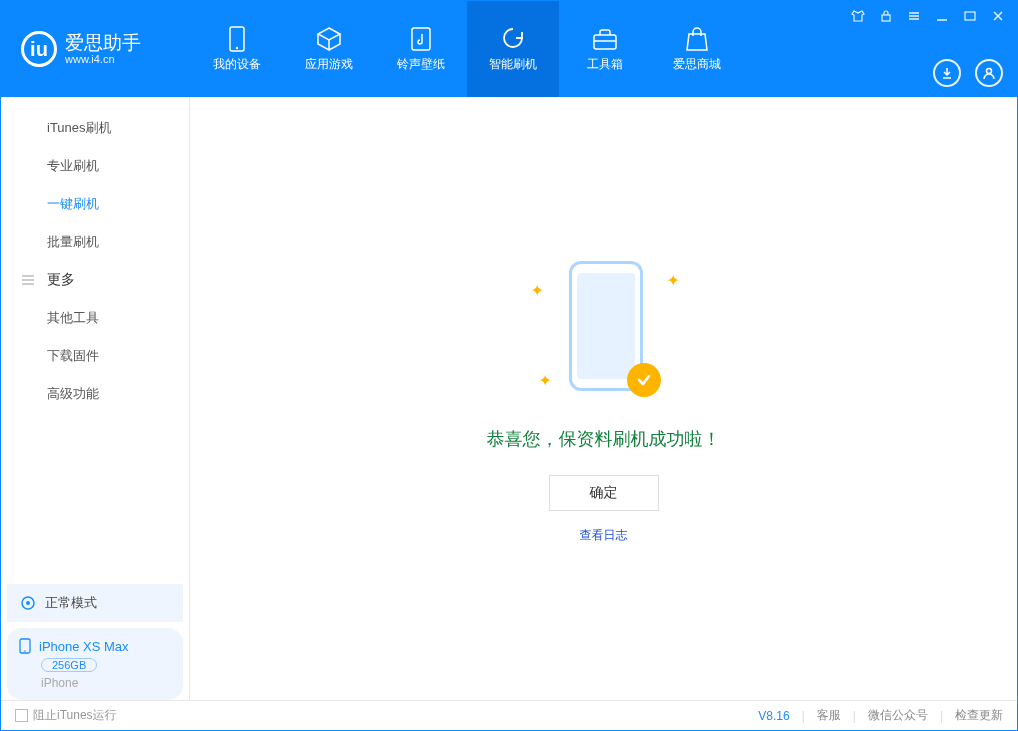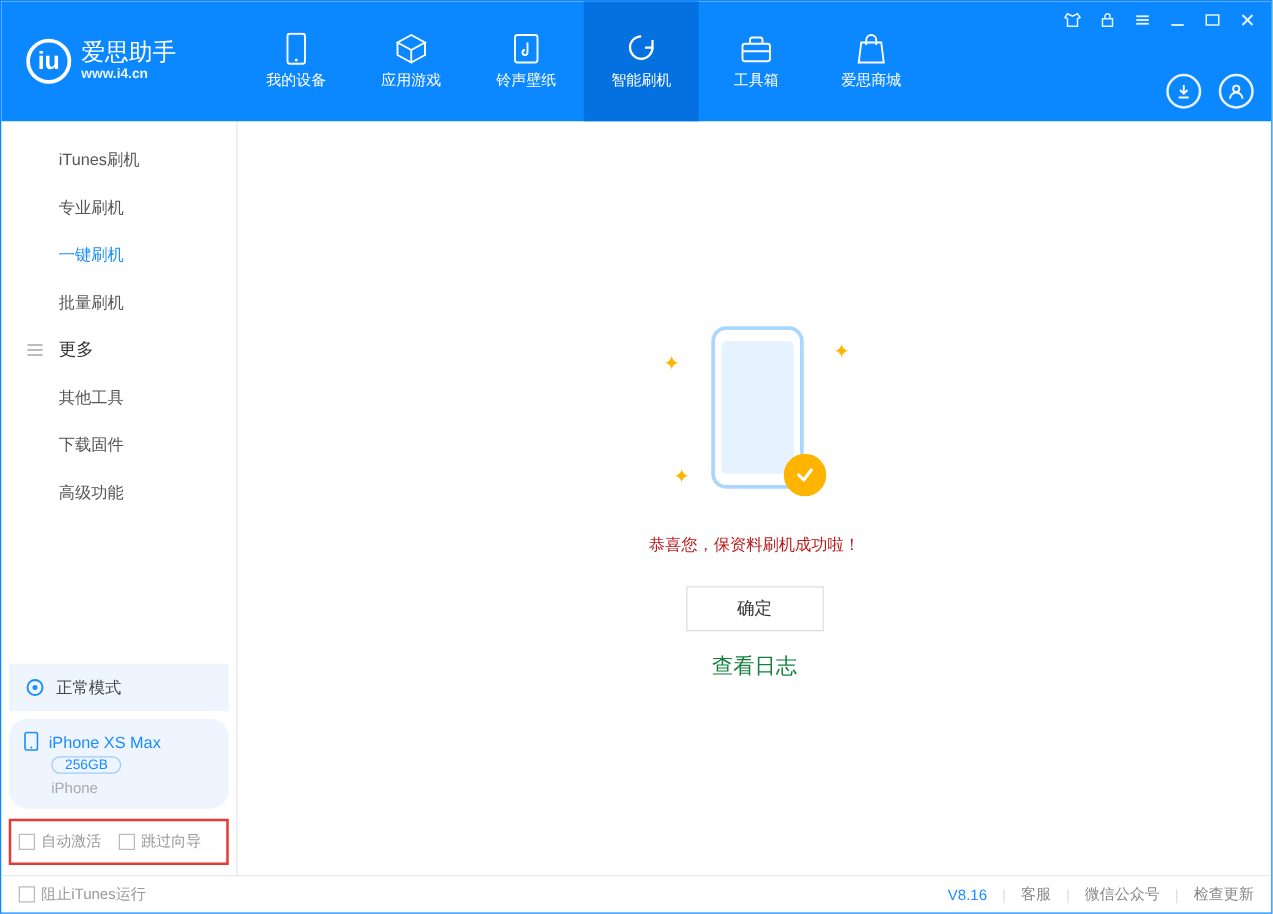--- a/index.html
+++ b/index.html
@@ -3,21 +3,21 @@
 <meta charset="utf-8">
 <style>
 * { margin: 0; padding: 0; box-sizing: border-box; font-family: "Microsoft YaHei", sans-serif; }
 body { background: #fff; width: 1018px; height: 731px; border: 1px solid #0b87ff; display: flex; flex-direction: column; }
 
 .header { background: #0b87ff; height: 96px; display: flex; align-items: center; color: #fff; position: relative; }
 .logo-block { display: flex; align-items: center; padding-left: 20px; width: 190px; }
 .logo-circle { width: 36px; height: 36px; border: 3px solid #fff; border-radius: 50%; display: flex; align-items: center; justify-content: center; font-weight: bold; font-size: 20px; margin-right: 8px; }
 .logo-text { display: flex; flex-direction: column; line-height: 1.1; }
 .logo-name { font-size: 19px; font-weight: 500; }
-.logo-url { font-size: 11px; opacity: 0.9; font-weight: bold; }
+.logo-url { font-size: 11px; opacity: 0.9; }
 
 .nav-tabs { display: flex; height: 100%; }
 .nav-tab { width: 92px; display: flex; flex-direction: column; align-items: center; justify-content: center; cursor: pointer; }
 .nav-tab.active { background: #0571e0; }
 .nav-icon { width: 26px; height: 26px; margin-bottom: 4px; display: flex; align-items: center; justify-content: center; }
 .nav-label { font-size: 12px; }
 
 .header-right { position: absolute; right: 10px; top: 6px; display: flex; gap: 10px; align-items: center; }
 .header-right-btn { width: 18px; height: 18px; opacity: 0.9; cursor: pointer; display: flex; align-items: center; justify-content: center; }
 .header-bottom-right { position: absolute; right: 14px; bottom: 10px; display: flex; gap: 14px; }
@@ -44,23 +44,23 @@
 .chk-item { display: flex; align-items: center; font-size: 12px; color: #999; }
 .fake-chk { width: 13px; height: 13px; border: 1px solid #bbb; margin-right: 5px; }
 
 .main { flex: 1; display: flex; flex-direction: column; align-items: center; justify-content: center; }
 .phone-illus { position: relative; width: 150px; height: 150px; margin-bottom: 24px; }
 .phone-body { position: absolute; left: 40px; top: 8px; width: 74px; height: 130px; border: 3px solid #aad6ff; border-radius: 12px; }
 .phone-screen { position: absolute; left: 48px; top: 20px; width: 58px; height: 106px; background: #e6f2ff; border-radius: 4px; }
 .badge-check { position: absolute; right: 18px; bottom: 6px; width: 34px; height: 34px; background: #ffb400; border-radius: 50%; display: flex; align-items: center; justify-content: center; }
 .spark { position: absolute; width: 10px; height: 10px; color: #ffb400; }
 .spark1 { left: 2px; top: 28px; } .spark2 { right: 2px; top: 18px; } .spark3 { left: 10px; bottom: 22px; }
-.success-text { font-size: 13px; color: #b91c1c; margin-bottom: 24px; }
+.success-text { font-size: 18px; color: #15803d; margin-bottom: 24px; }
 .ok-btn { border: 1px solid #ddd; background: #fff; padding: 8px 40px; font-size: 14px; color: #333; cursor: pointer; margin-bottom: 16px; }
-.log-link { font-size: 17px; color: #15803d; cursor: pointer; }
+.log-link { font-size: 12px; color: #1d4ed8; cursor: pointer; }
 
 .footer { height: 30px; border-top: 1px solid #e8e8e8; display: flex; align-items: center; padding: 0 14px; font-size: 12px; color: #888; }
 .footer-left { display: flex; align-items: center; }
 .footer-right { margin-left: auto; display: flex; align-items: center; gap: 12px; }
 .footer-divider { color: #ddd; }
 .footer-link { color: #888; cursor: pointer; }
 .ver { color: #1a8cff; }
 </style>
 </head>
 <body>
@@ -224,30 +224,20 @@
                 <circle cx="6" cy="13" r="0.8" fill="#1a8cff"></circle>
               </svg>
             </span>
           <span>iPhone XS Max</span>
         </div>
         <div><span class="capacity-pill">256GB</span></div>
         <div class="device-sub">iPhone</div>
       </div>
     </div>
 
-    <div class="opts-box">
-      <label class="chk-item">
-        <span class="fake-chk"></span>
-        <span>自动激活</span>
-      </label>
-      <label class="chk-item">
-        <span class="fake-chk"></span>
-        <span>跳过向导</span>
-      </label>
-    </div>
   </div>
 
   <div class="main">
     <div class="phone-illus">
       <span class="spark spark1">✦</span>
       <span class="spark spark2">✦</span>
       <span class="spark spark3">✦</span>
       <div class="phone-body"></div>
       <div class="phone-screen"></div>
       <div class="badge-check">

